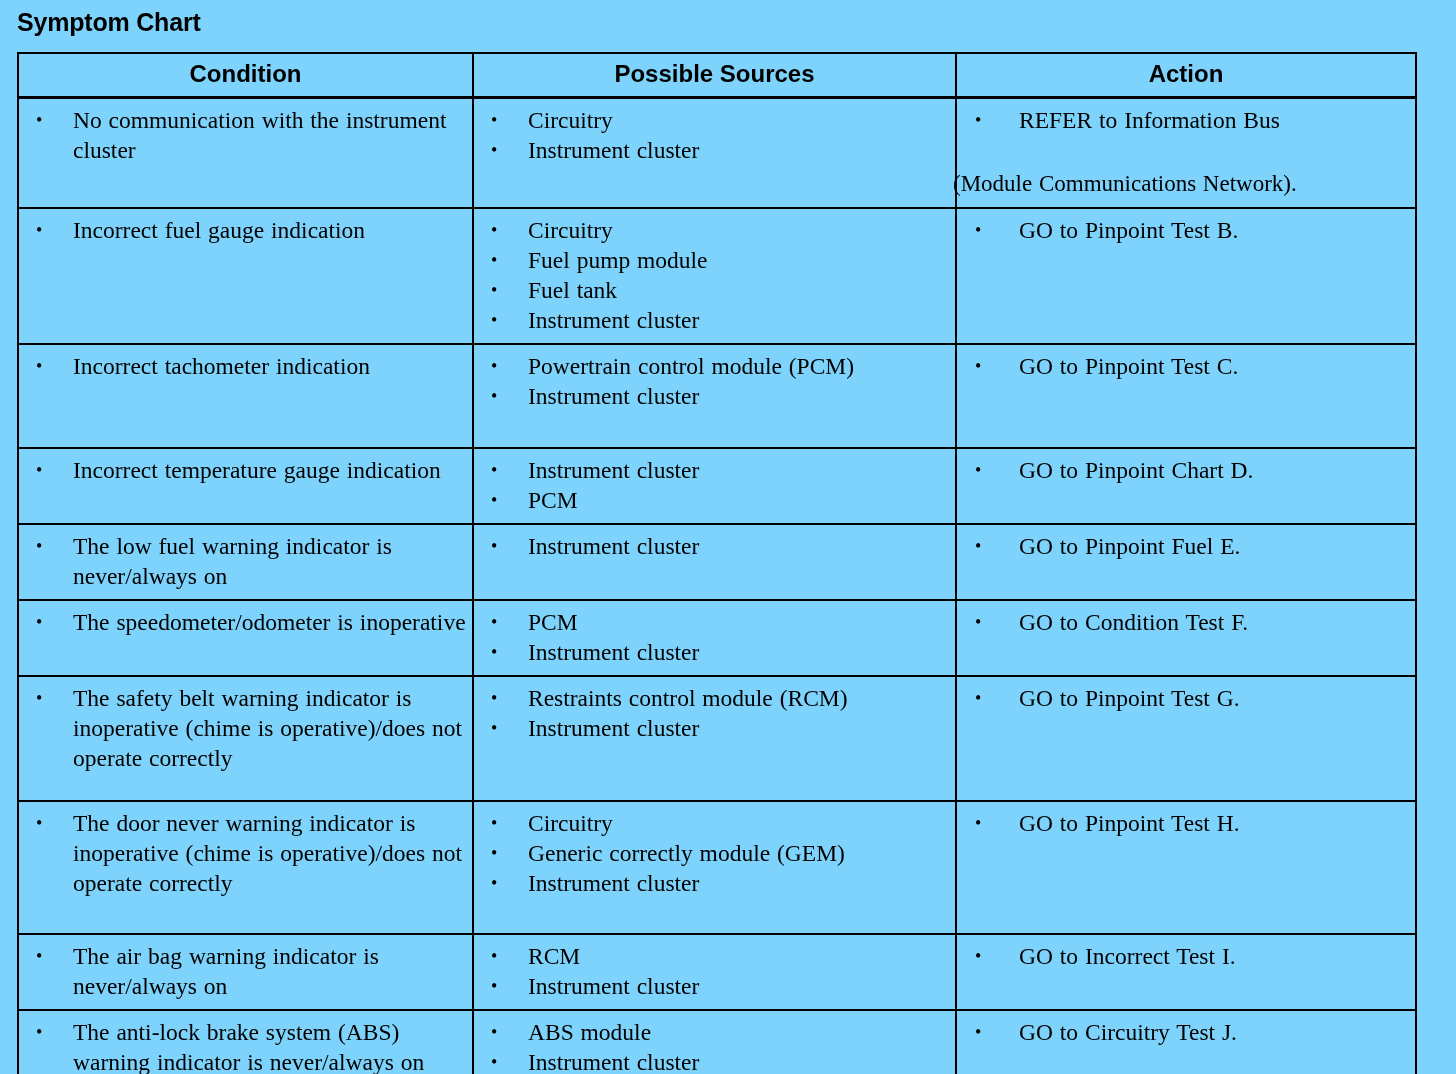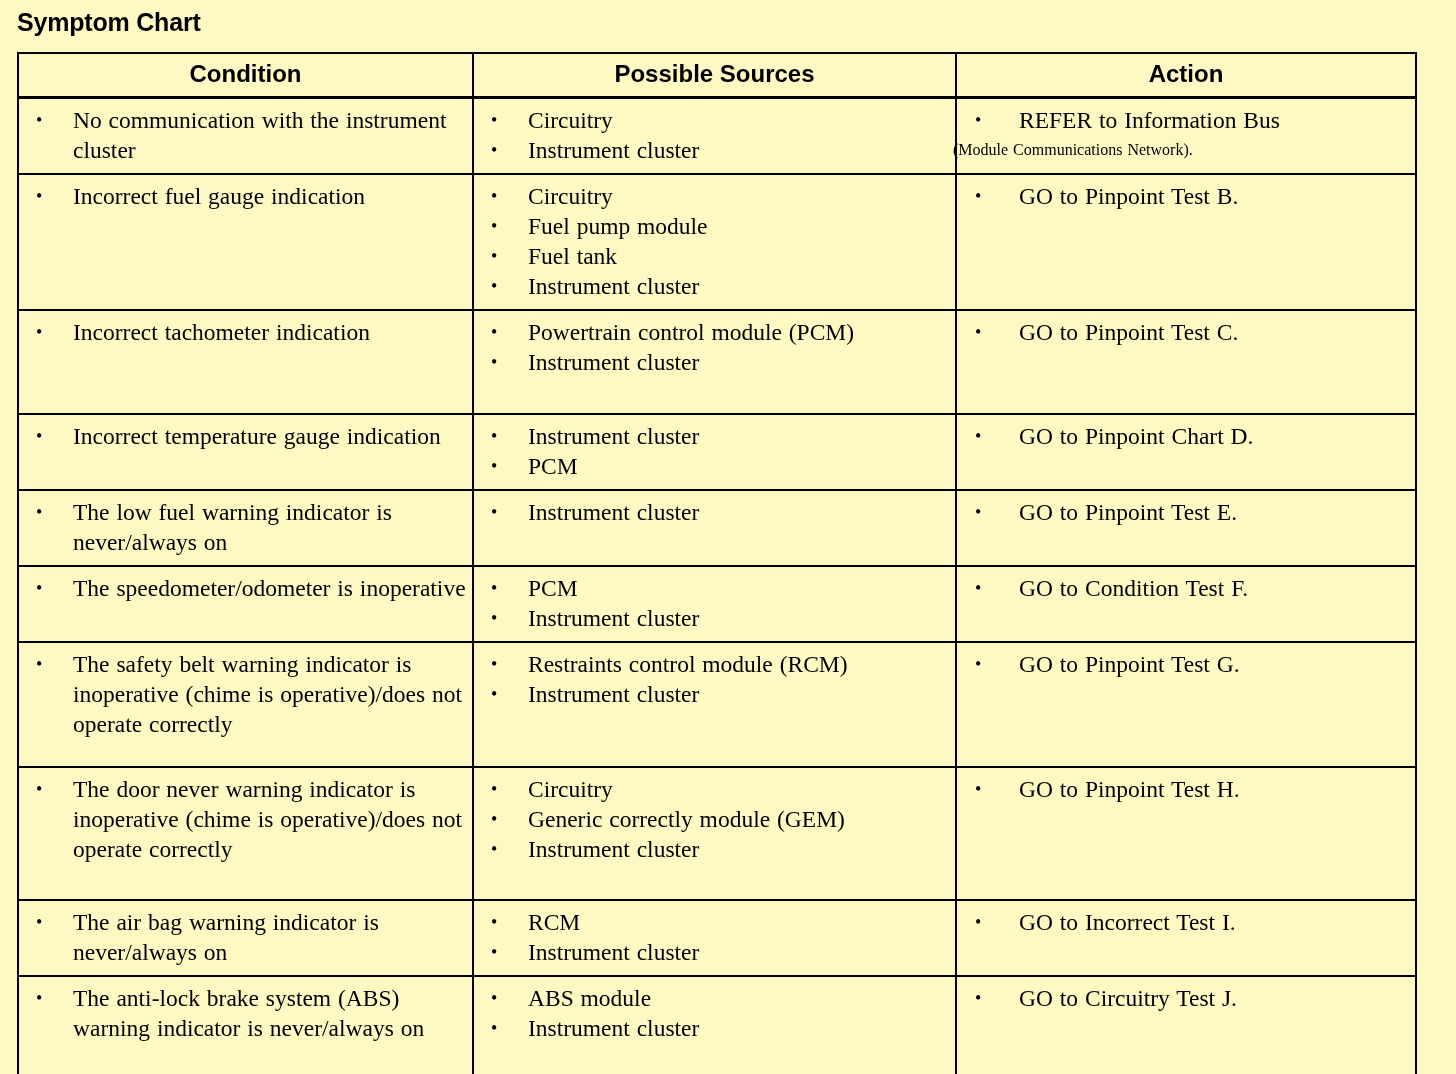--- a/index.html
+++ b/index.html
@@ -11,21 +11,21 @@
     width: 1456px;
     height: 1074px;
     font-family: "Liberation Serif", serif;
     color: #000000;
     overflow: hidden;
   }
   .page {
     position: relative;
     width: 1456px;
     height: 1074px;
-    background: #fef9c3;
+    background: #7dd3fc;
   }
   .chart-title {
     position: absolute;
     left: 17px;
     top: 10px;
     font-family: "Liberation Sans", sans-serif;
     font-weight: bold;
     font-size: 25px;
     letter-spacing: -0.2px;
     color: #000000;
@@ -84,21 +84,22 @@
   .action-list li {
     padding-left: 62px;
   }
   .action-list li .bullet {
     left: 18px;
   }
   .action-list li.overflow-line {
     padding-left: 0;
     margin-left: -4px;
     white-space: nowrap;
-    font-size: 16px;
+    font-size: 23px;
+    margin-top: 34px;
   }
 </style>
 </head>
 <body>
 
 <div class="page">
 
   <div class="chart-title">Symptom Chart</div>
 
   <table class="symptom-table">
@@ -196,21 +197,21 @@
               <li><span class="bullet">•</span><span>The low fuel warning indicator is never/always on</span></li>
             </ul>
           </td>
           <td>
             <ul class="cell-list">
               <li><span class="bullet">•</span><span>Instrument cluster</span></li>
             </ul>
           </td>
           <td>
             <ul class="cell-list action-list">
-              <li><span class="bullet">•</span><span>GO to Pinpoint Test E.</span></li>
+              <li><span class="bullet">•</span><span>GO to Pinpoint Fuel E.</span></li>
             </ul>
           </td>
         </tr>
         <tr style="height: 72px;">
           <td>
             <ul class="cell-list">
               <li><span class="bullet">•</span><span>The speedometer/odometer is inoperative</span></li>
             </ul>
           </td>
           <td>

